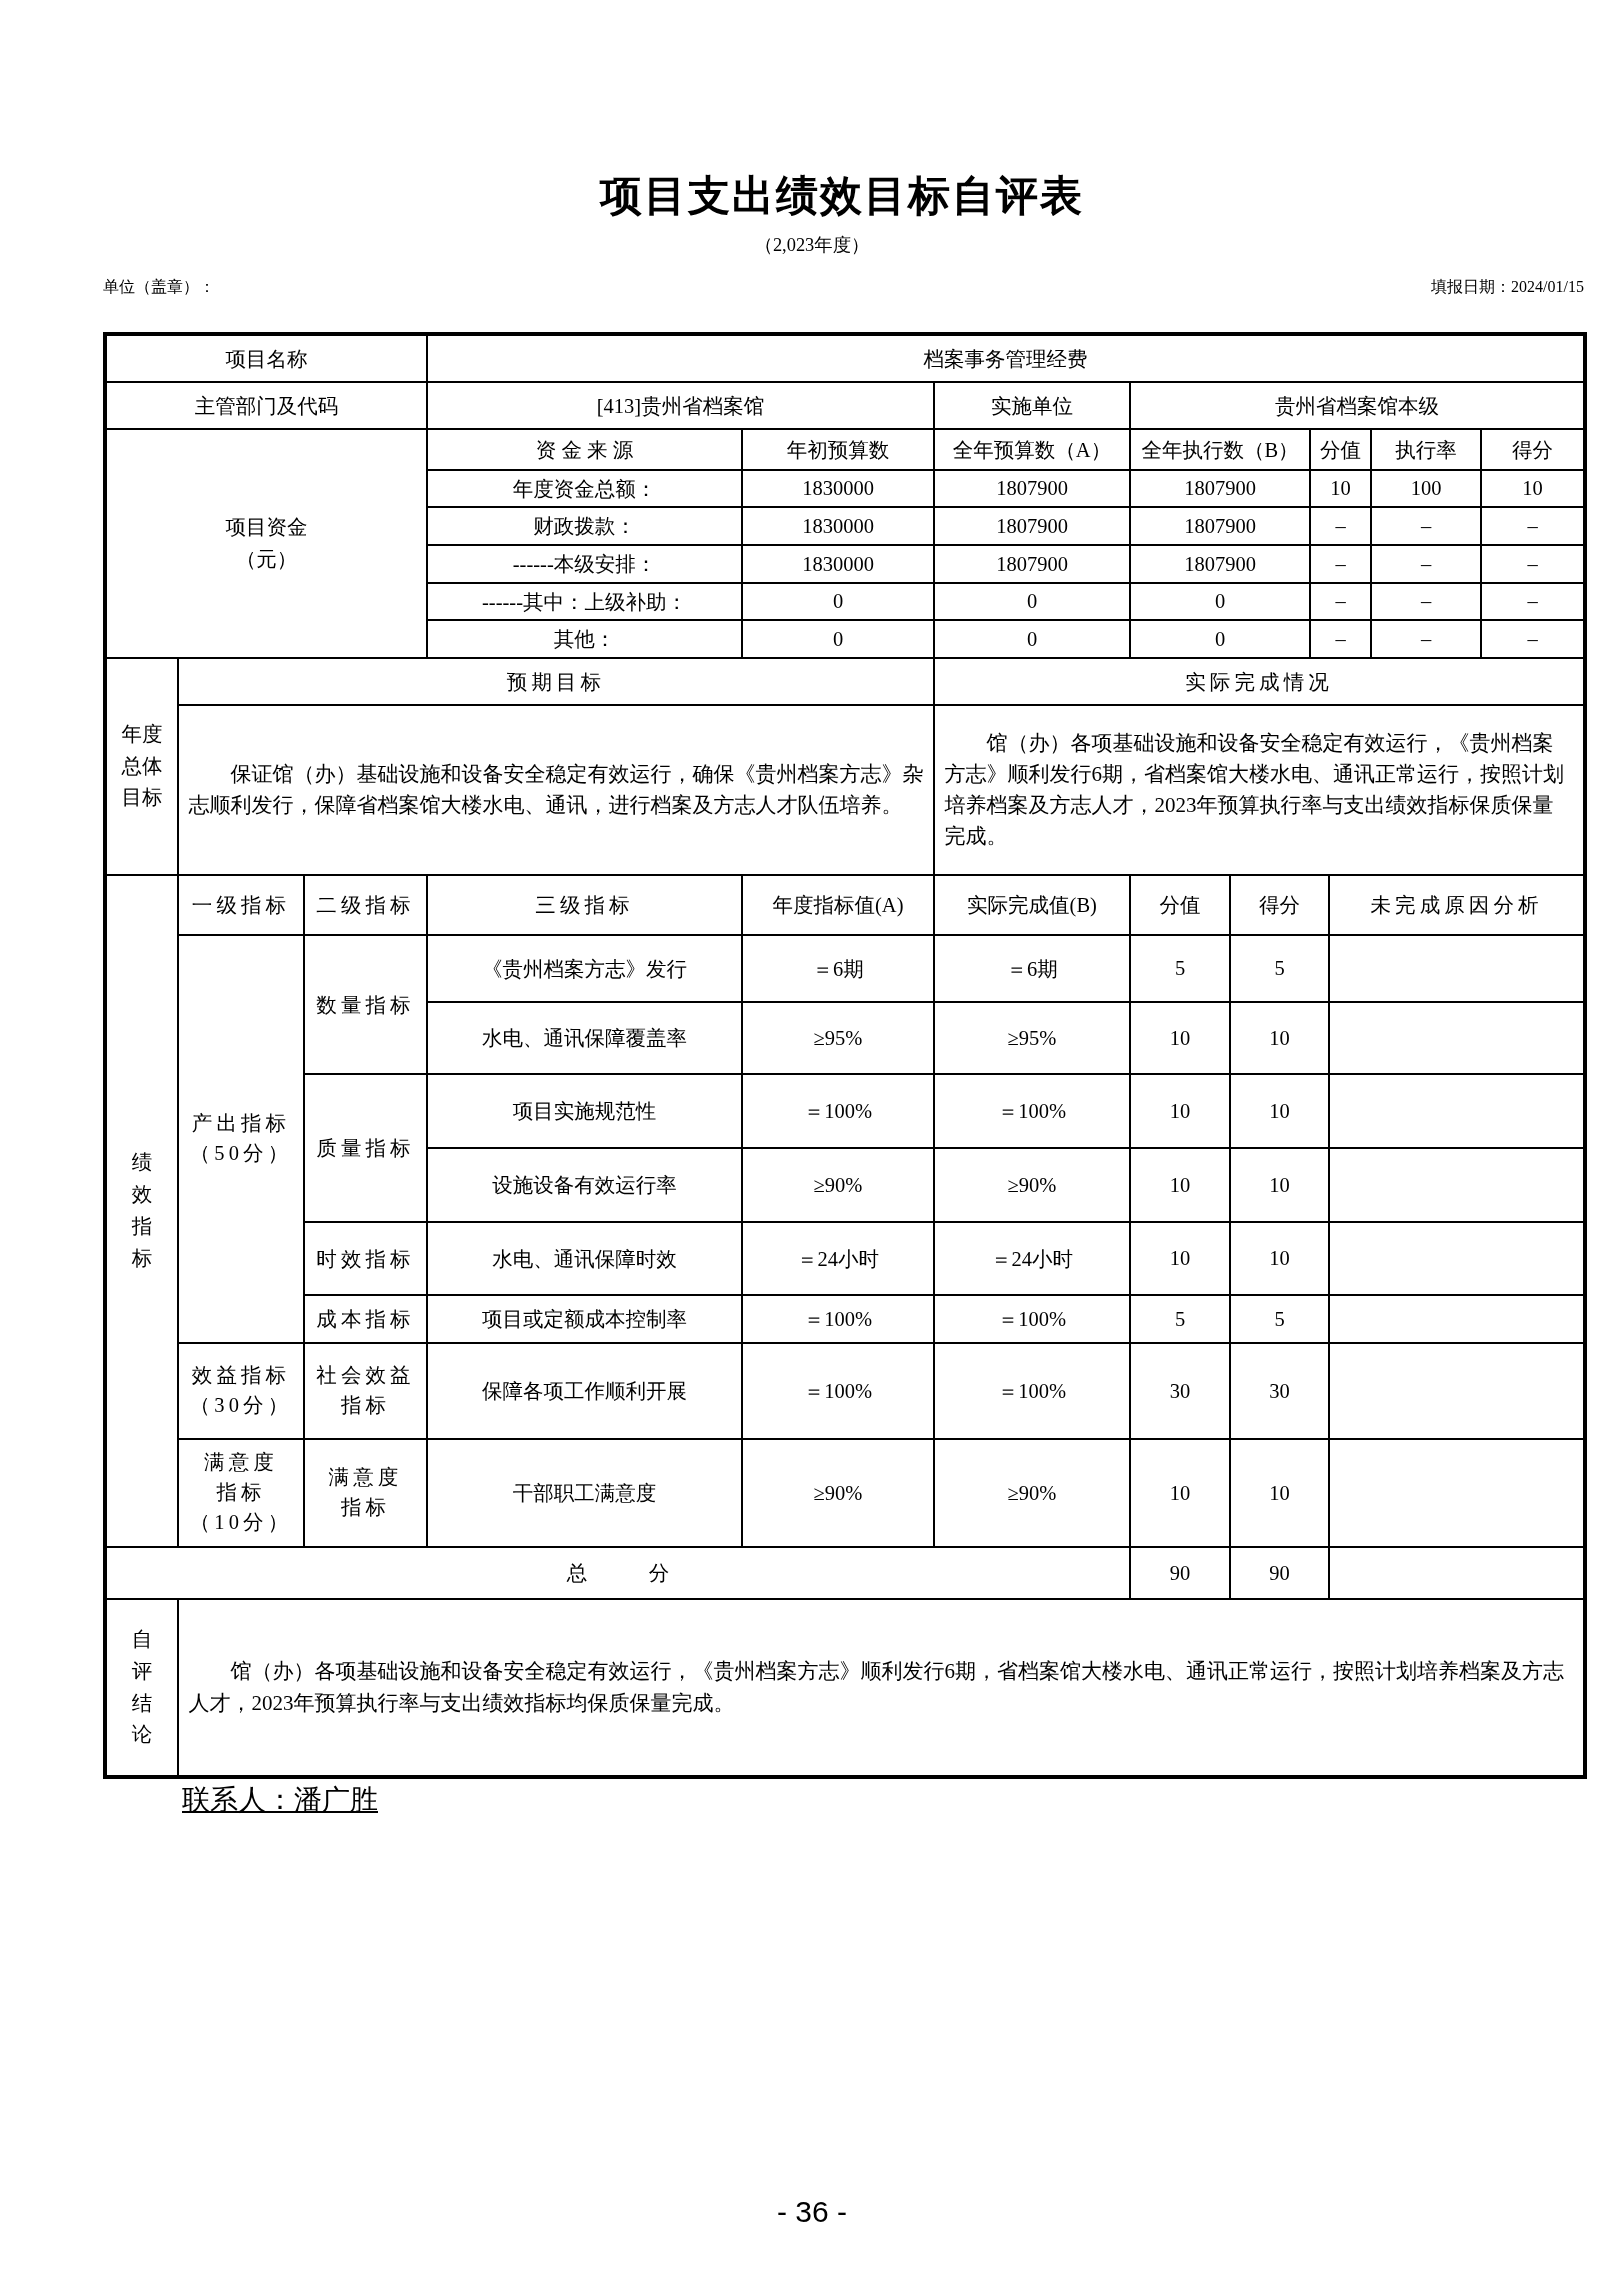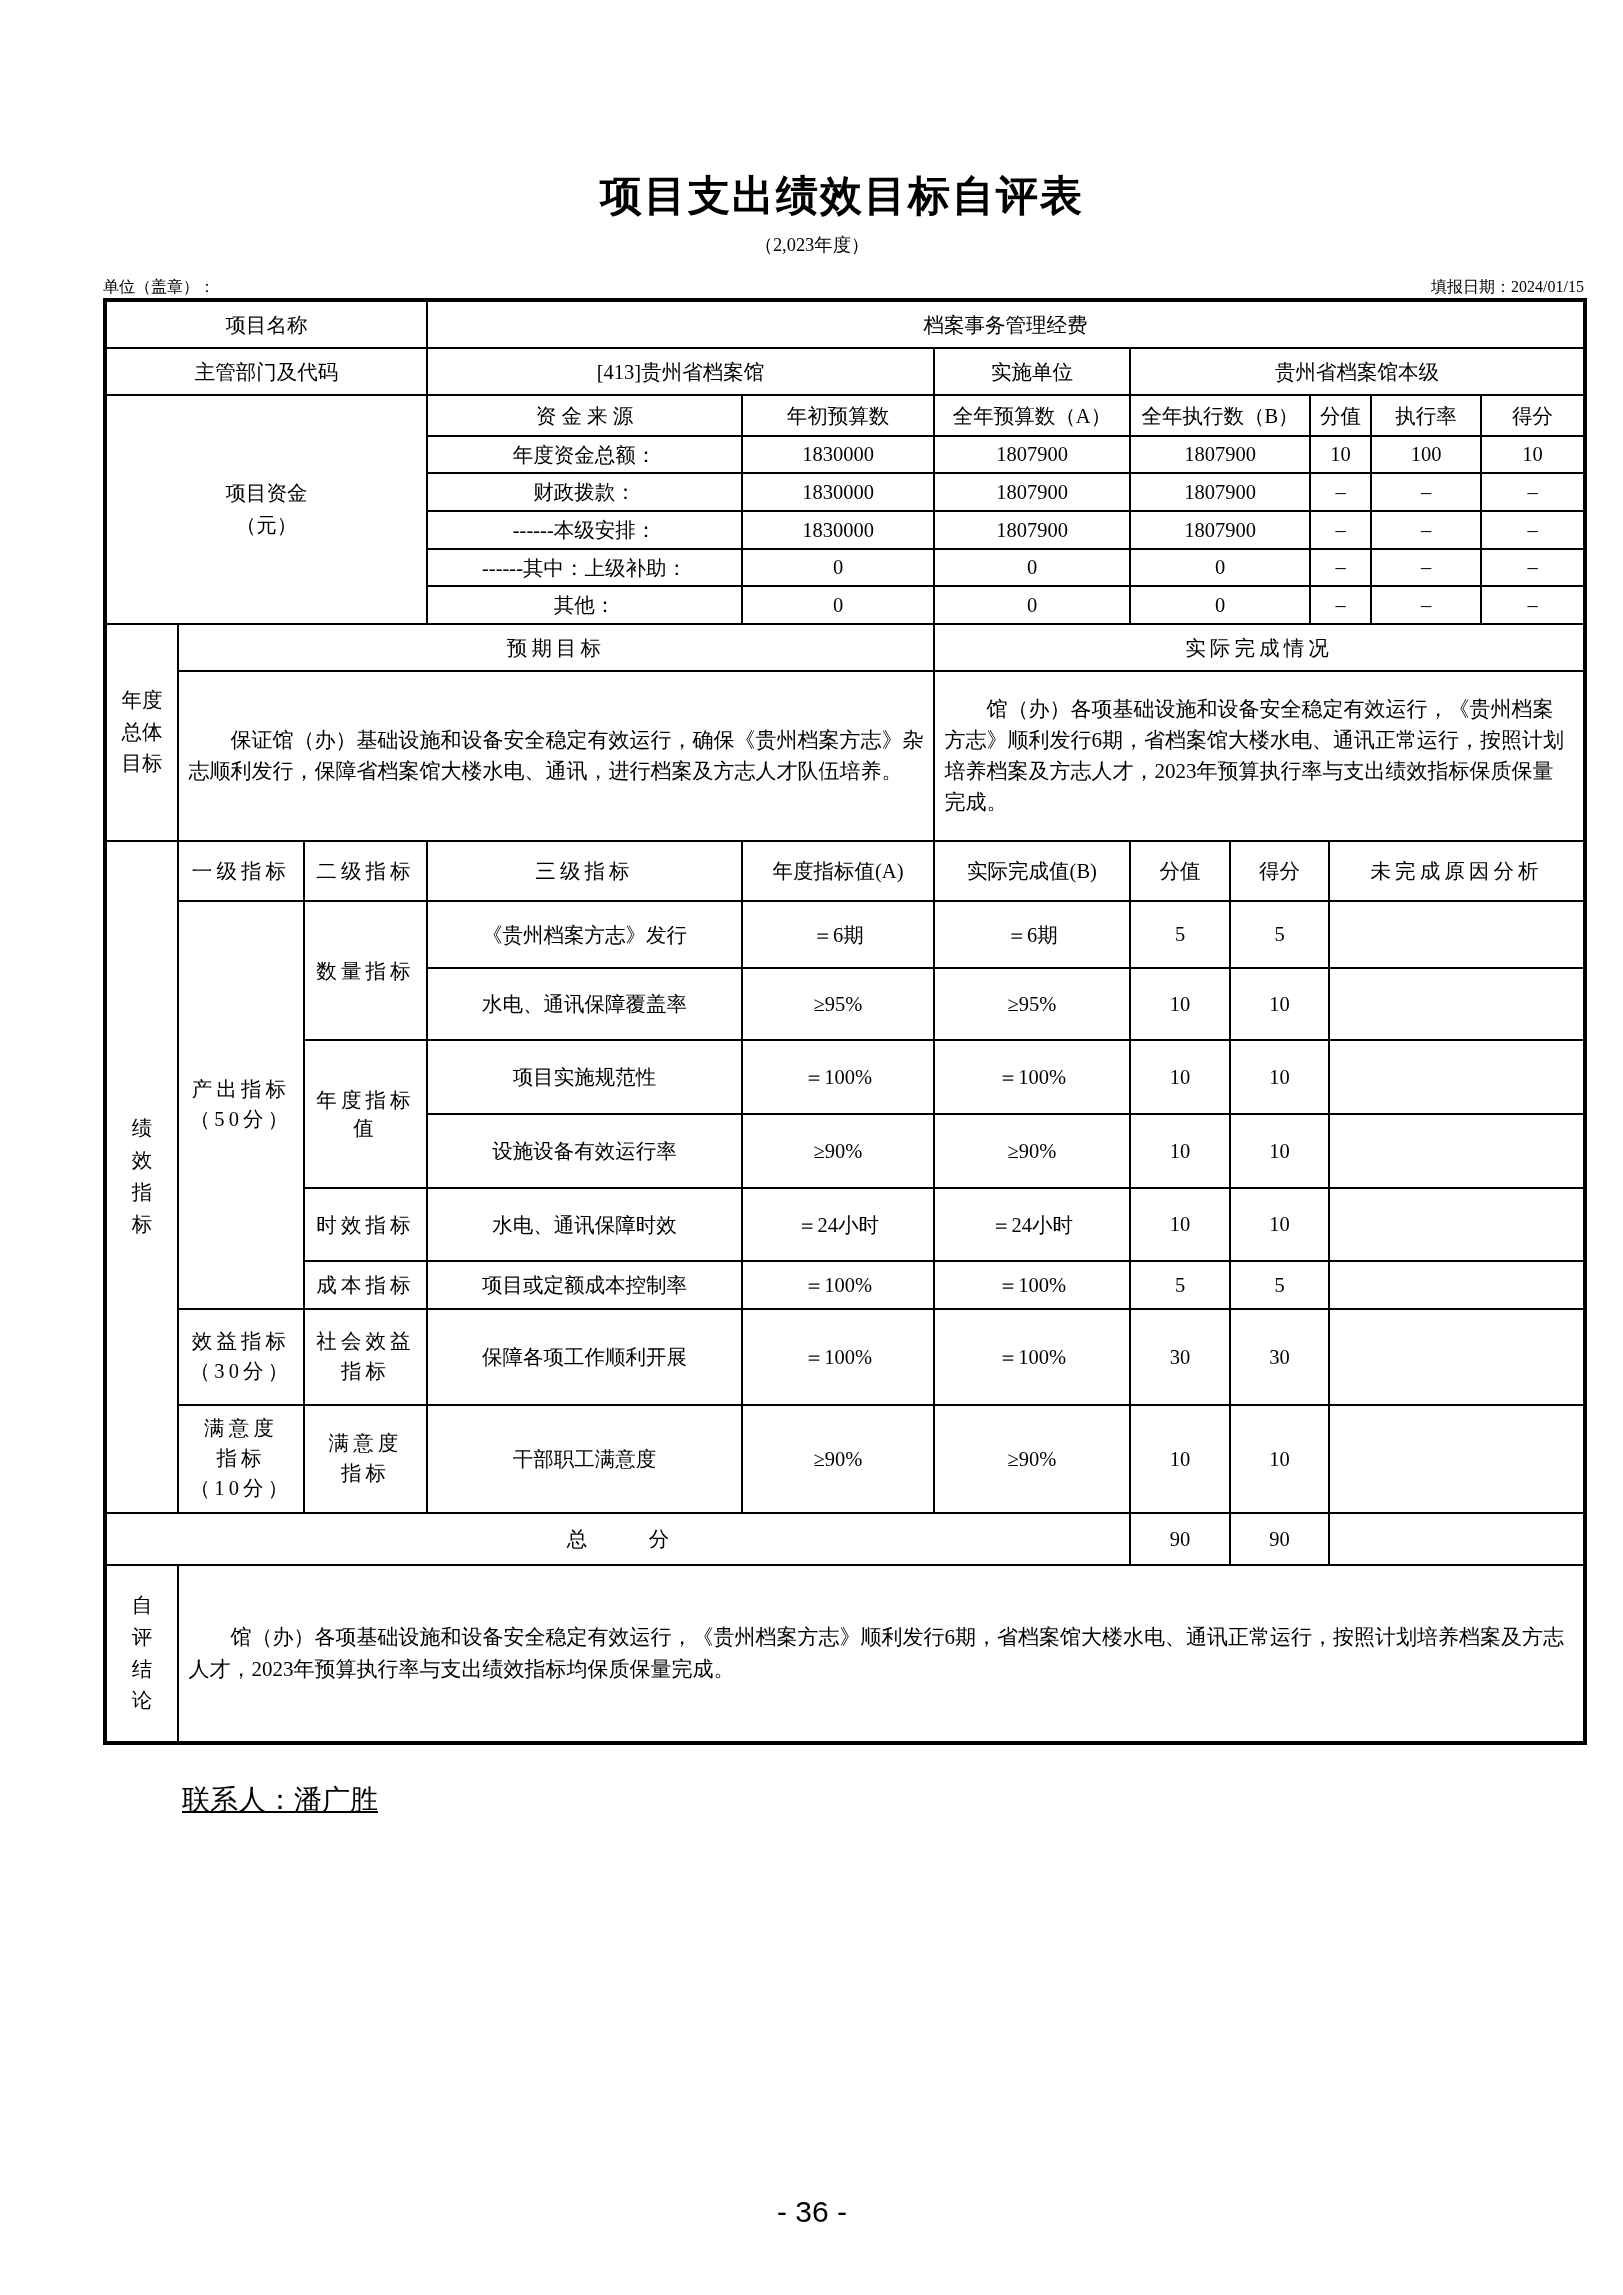--- a/index.html
+++ b/index.html
@@ -17,21 +17,21 @@
   .doc-subtitle {
     position: absolute; top: 232px; left: 0; width: 100%;
     text-align: center; font-size: 18.4px;
   }
   .meta-row {
     position: absolute; top: 277px; left: 103px; width: 1481px;
     display: flex; justify-content: space-between;
     font-size: 16px;
   }
   table.main {
-    position: absolute; left: 103px; top: 298px; width: 1481px;
+    position: absolute; left: 103px; top: 332px; width: 1481px;
     border-collapse: collapse; table-layout: fixed;
     border: 4.1px solid #000;
   }
   td {
     border: 2.7px solid #000;
     font-size: 20.5px;
     text-align: center;
     vertical-align: middle;
     padding: 1.4px 4.1px;
     overflow: hidden;
@@ -194,21 +194,21 @@
   <tr style="height:72px">
     <td class="left">水电、通讯保障覆盖率</td>
     <td>≥95%</td>
     <td>≥95%</td>
     <td>10</td>
     <td colspan="2">10</td>
     <td colspan="3"></td>
   </tr>
 
   <tr style="height:74px">
-    <td rowspan="2" class="sp">年度指标值</td>
+    <td rowspan="2" class="sp">质量指标</td>
     <td class="left">项目实施规范性</td>
     <td>＝100%</td>
     <td>＝100%</td>
     <td>10</td>
     <td colspan="2">10</td>
     <td colspan="3"></td>
   </tr>
 
   <tr style="height:74px">
     <td class="left">设施设备有效运行率</td>

